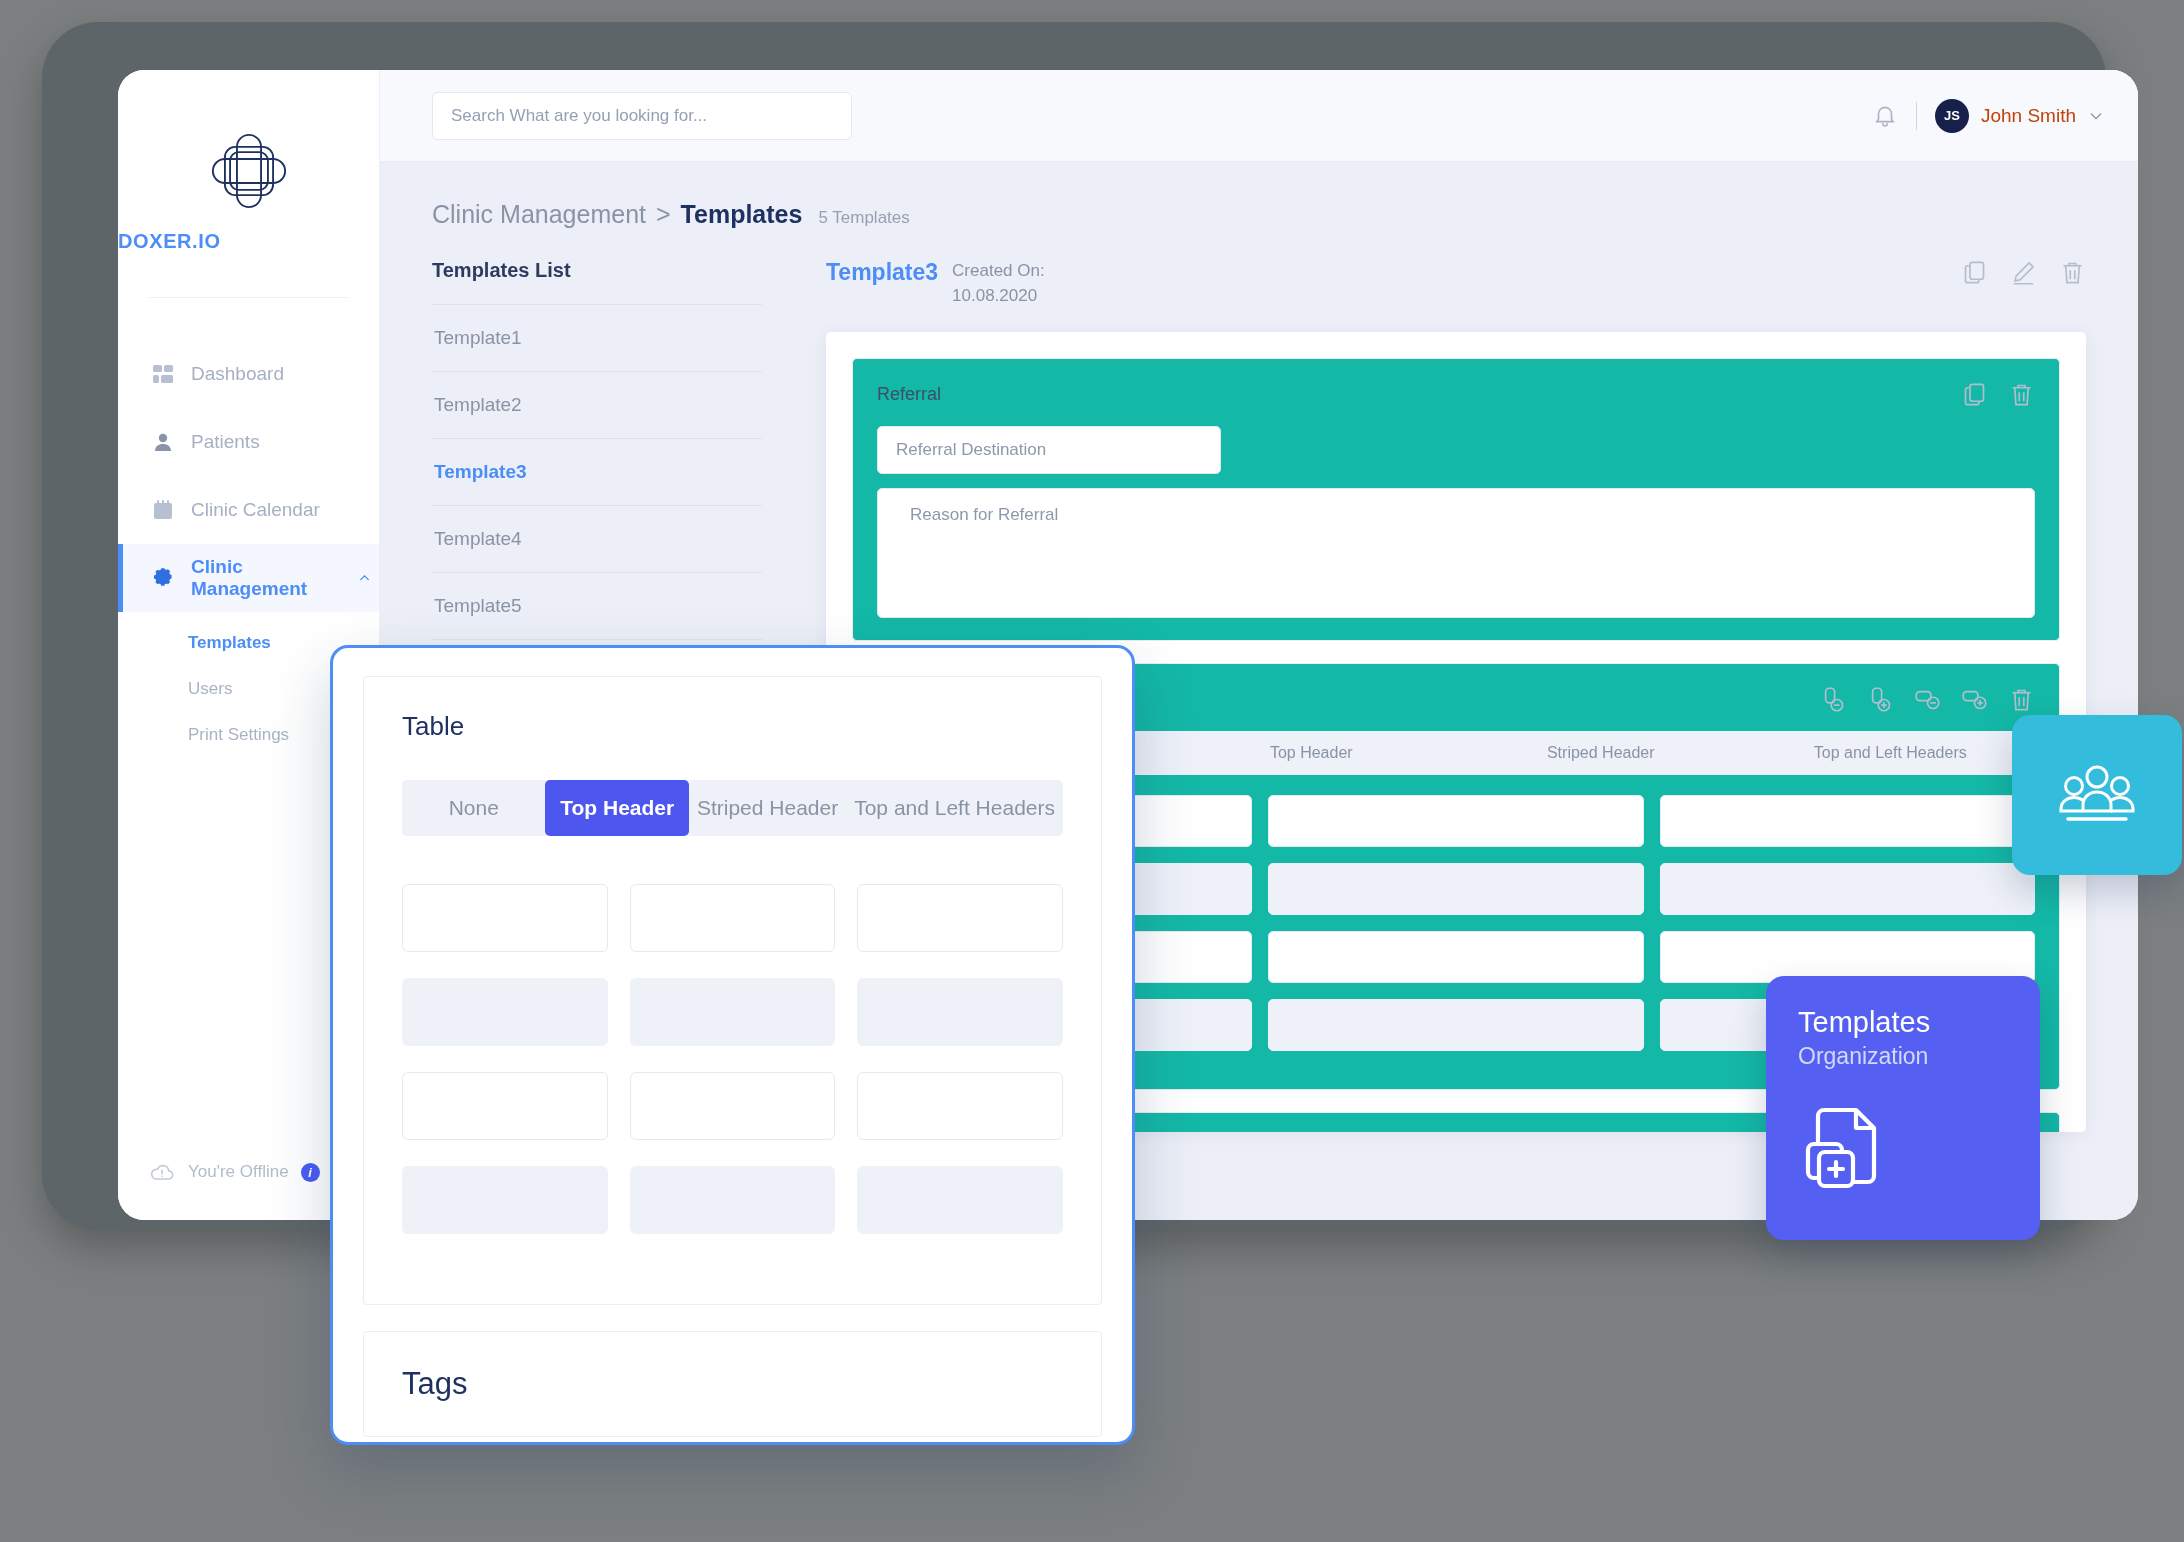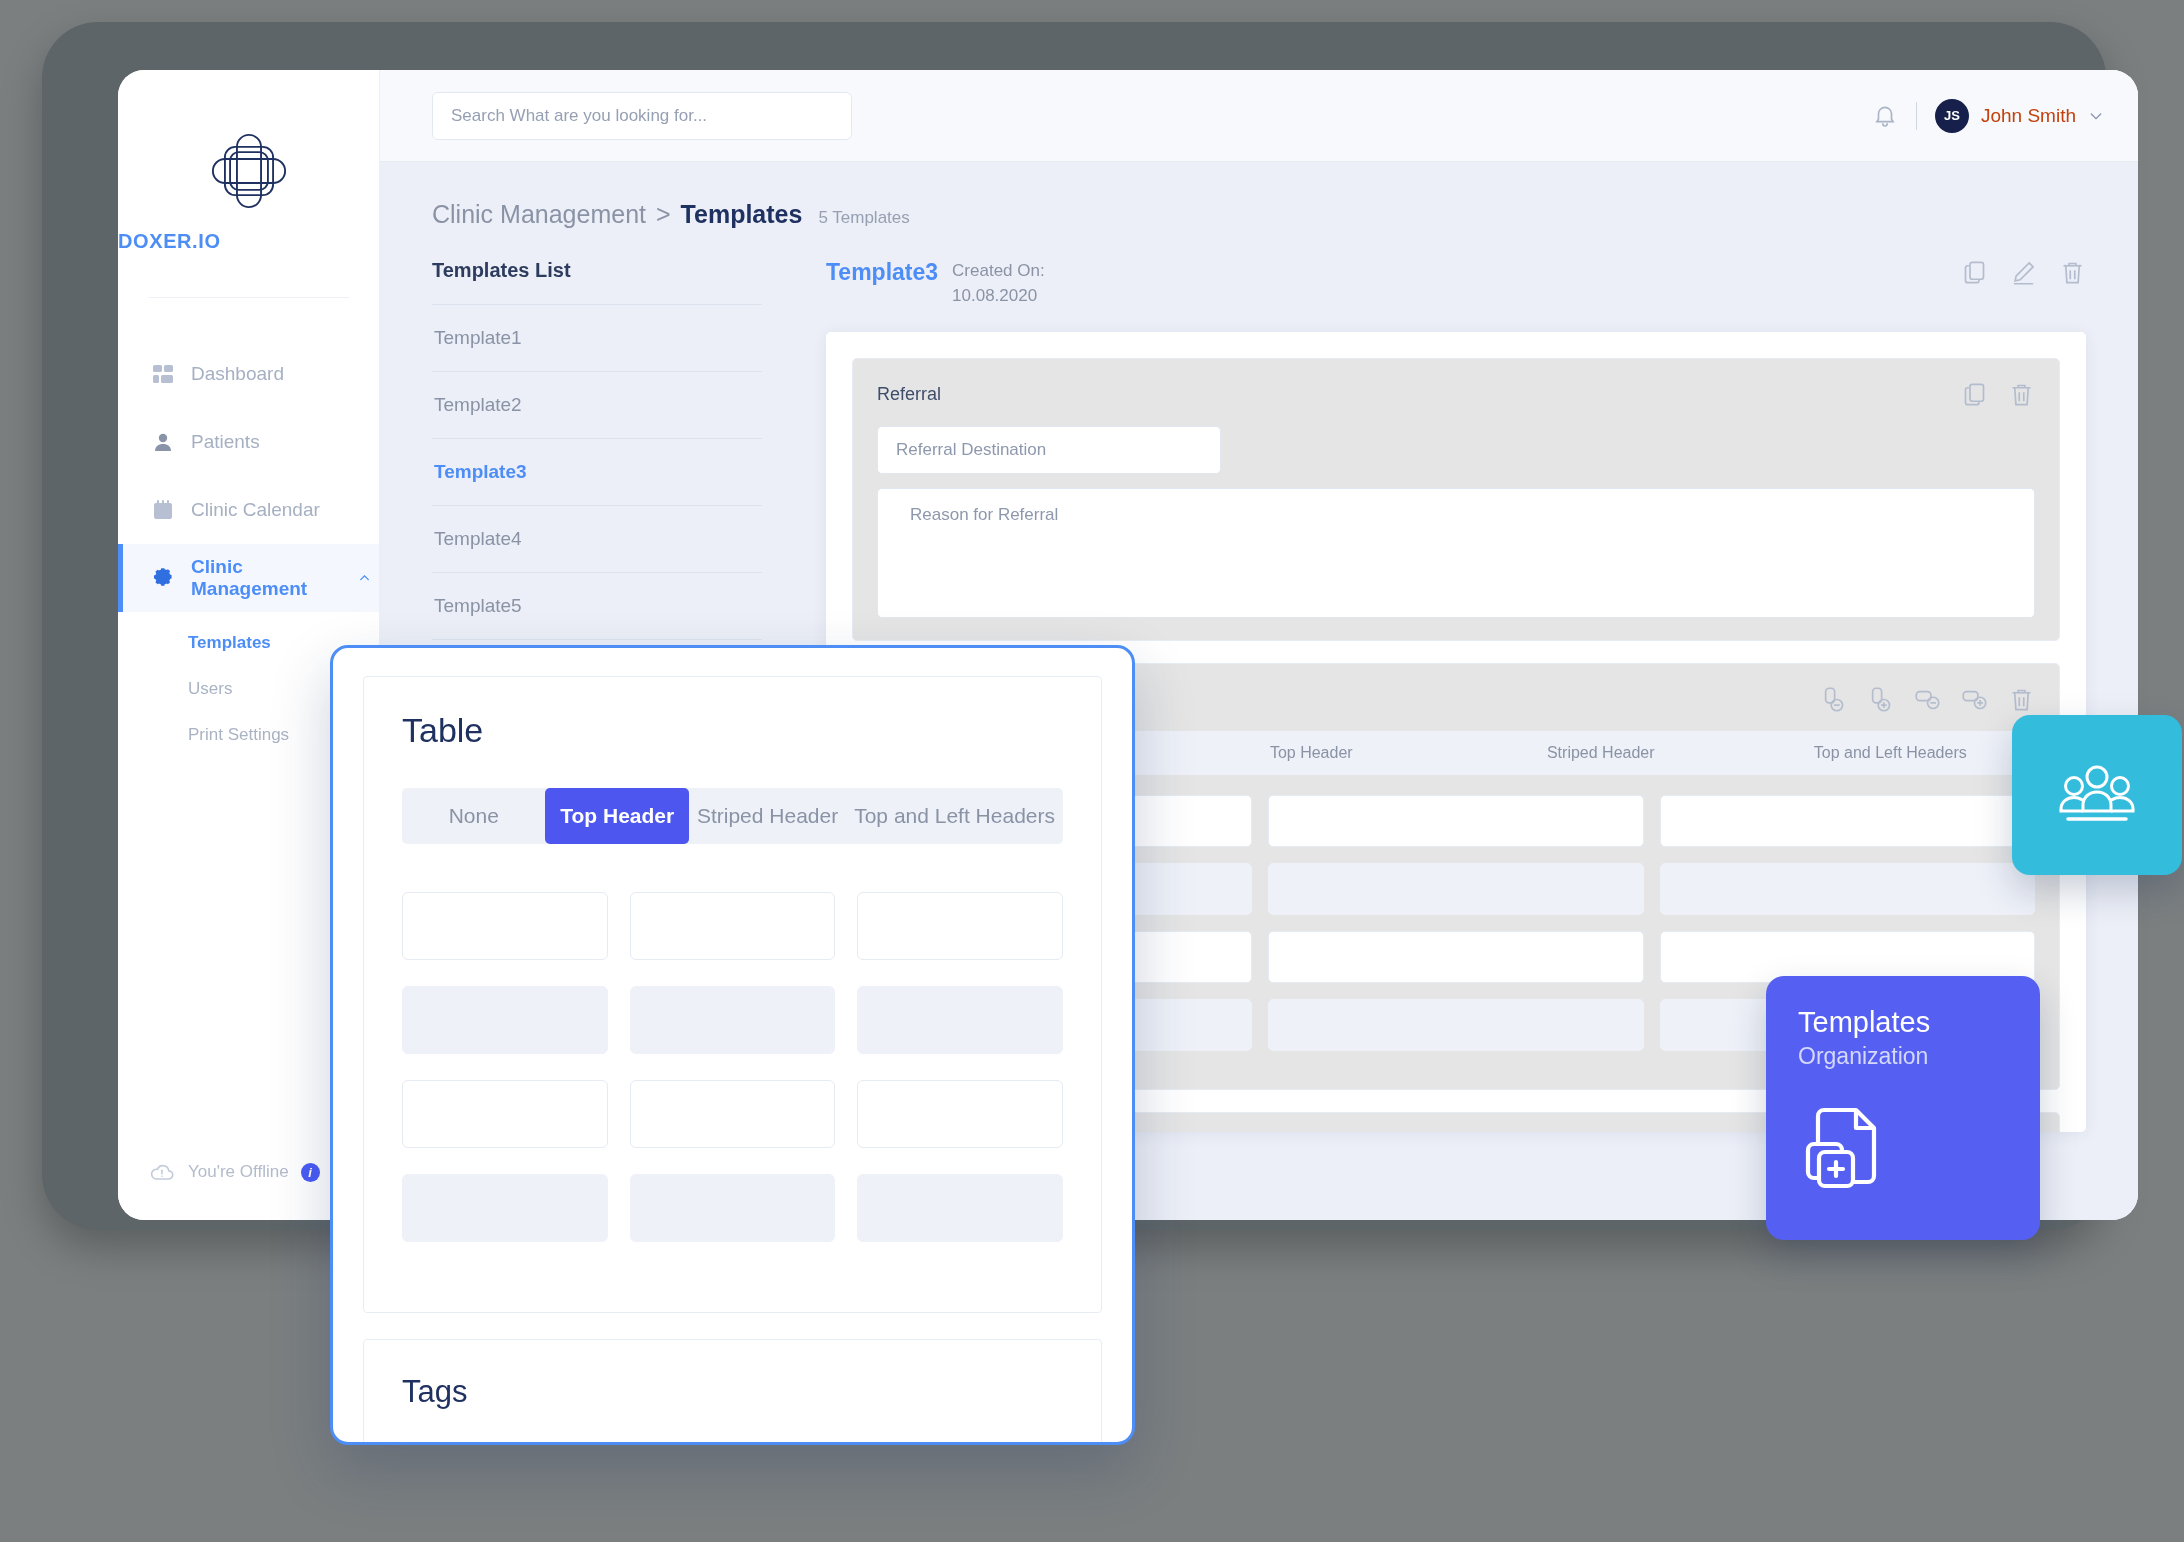--- a/index.html
+++ b/index.html
@@ -132,21 +132,21 @@
   .dh-actions { display: flex; gap: 22px; }
   .act-ico { width: 27px; height: 27px; display: block; cursor: pointer; }
 
   .doc-card {
     margin-top: 24px; background: #fff; border-radius: 5px;
     padding: 26px; box-shadow: 0 2px 16px rgba(40,60,110,.07);
     height: 800px; overflow: hidden;
   }
   .block {
     border: 1px solid #e8ecf4; border-radius: 5px; padding: 22px 24px;
-    margin-bottom: 22px; background:#e5e5e5;
+    margin-bottom: 22px; background:#14b8a6;
   }
   .block-head { display: flex; align-items: center; justify-content: space-between; margin-bottom: 18px; }
   .block-title { font-size: 18px; color: #3f4d6b; }
   .block-actions { display: flex; gap: 20px; }
   .field {
     border: 1px solid #e1e7f1; border-radius: 5px; height: 48px;
     display: flex; align-items: center; padding: 0 18px;
     font-size: 17px; color: #8e98ad; background:#fff;
   }
   .field.wide { width: 344px; }
@@ -170,21 +170,21 @@
     width: 805px; height: 800px;
     background: #fff; border: 3px solid #4d8df6; border-radius: 18px;
     box-shadow: 0 26px 60px rgba(25,45,90,.22);
     overflow: hidden;
   }
   .modal-inner { padding: 28px 30px; }
   .modal-card {
     border: 1px solid #e8ecf4; border-radius: 4px; padding: 34px 38px 44px;
     background: #fff;
   }
-  .modal-title { font-size: 34px; color: #1f3160; margin-bottom: 38px; }
+  .modal-title { font-size: 26px; color: #1f3160; margin-bottom: 38px; }
   .mtabs {
     display: flex; background: #eef1f8; border-radius: 5px; overflow: hidden;
     font-size: 21px; margin-bottom: 48px;
   }
   .mtab { flex: 1; text-align: center; padding: 16px 8px; color: #8a93a6; cursor: pointer; white-space: nowrap; }
   .mtab.active { background: #4e56f0; color: #fff; font-weight: 700; border-radius: 5px; }
   .mgrid-row { display: flex; gap: 22px; margin-bottom: 26px; }
   .mcell { flex: 1; height: 68px; border: 1px solid #e5eaf3; border-radius: 6px; background: #fff; }
   .mgrid-row.striped .mcell { background: #eef1f8; border-color: #eef1f8; }
   .tags-card {

